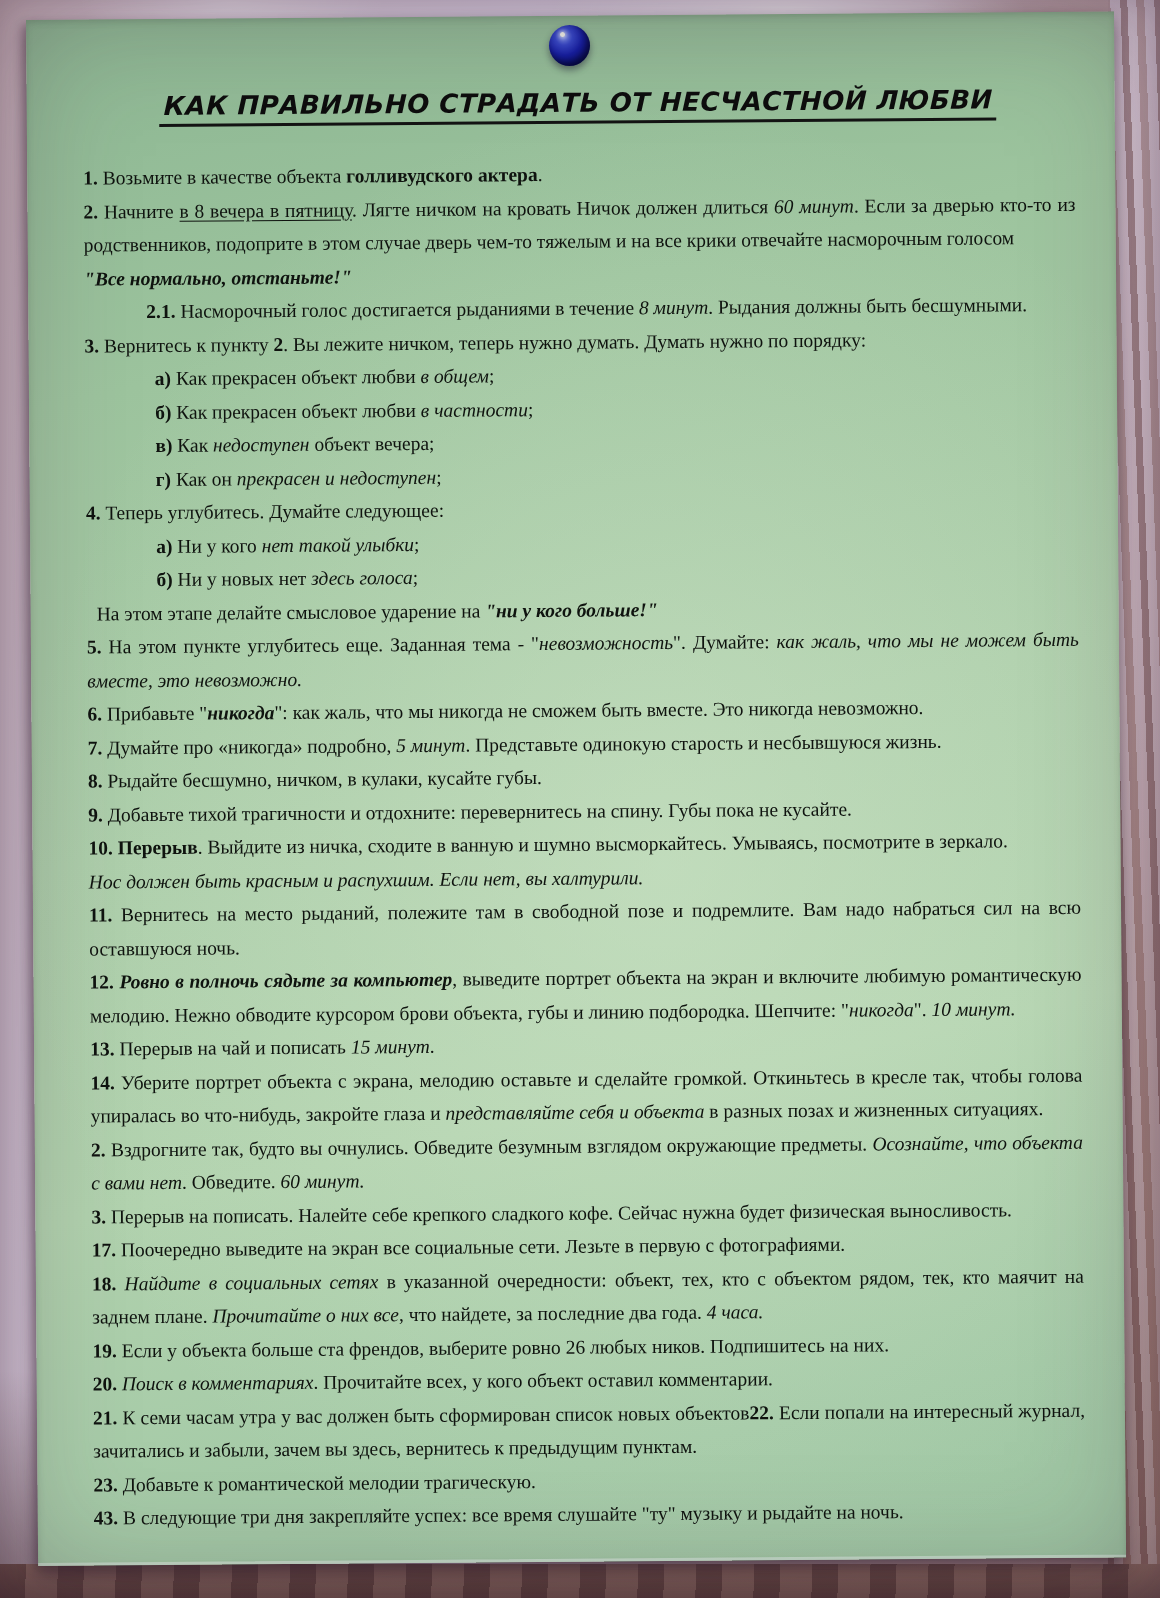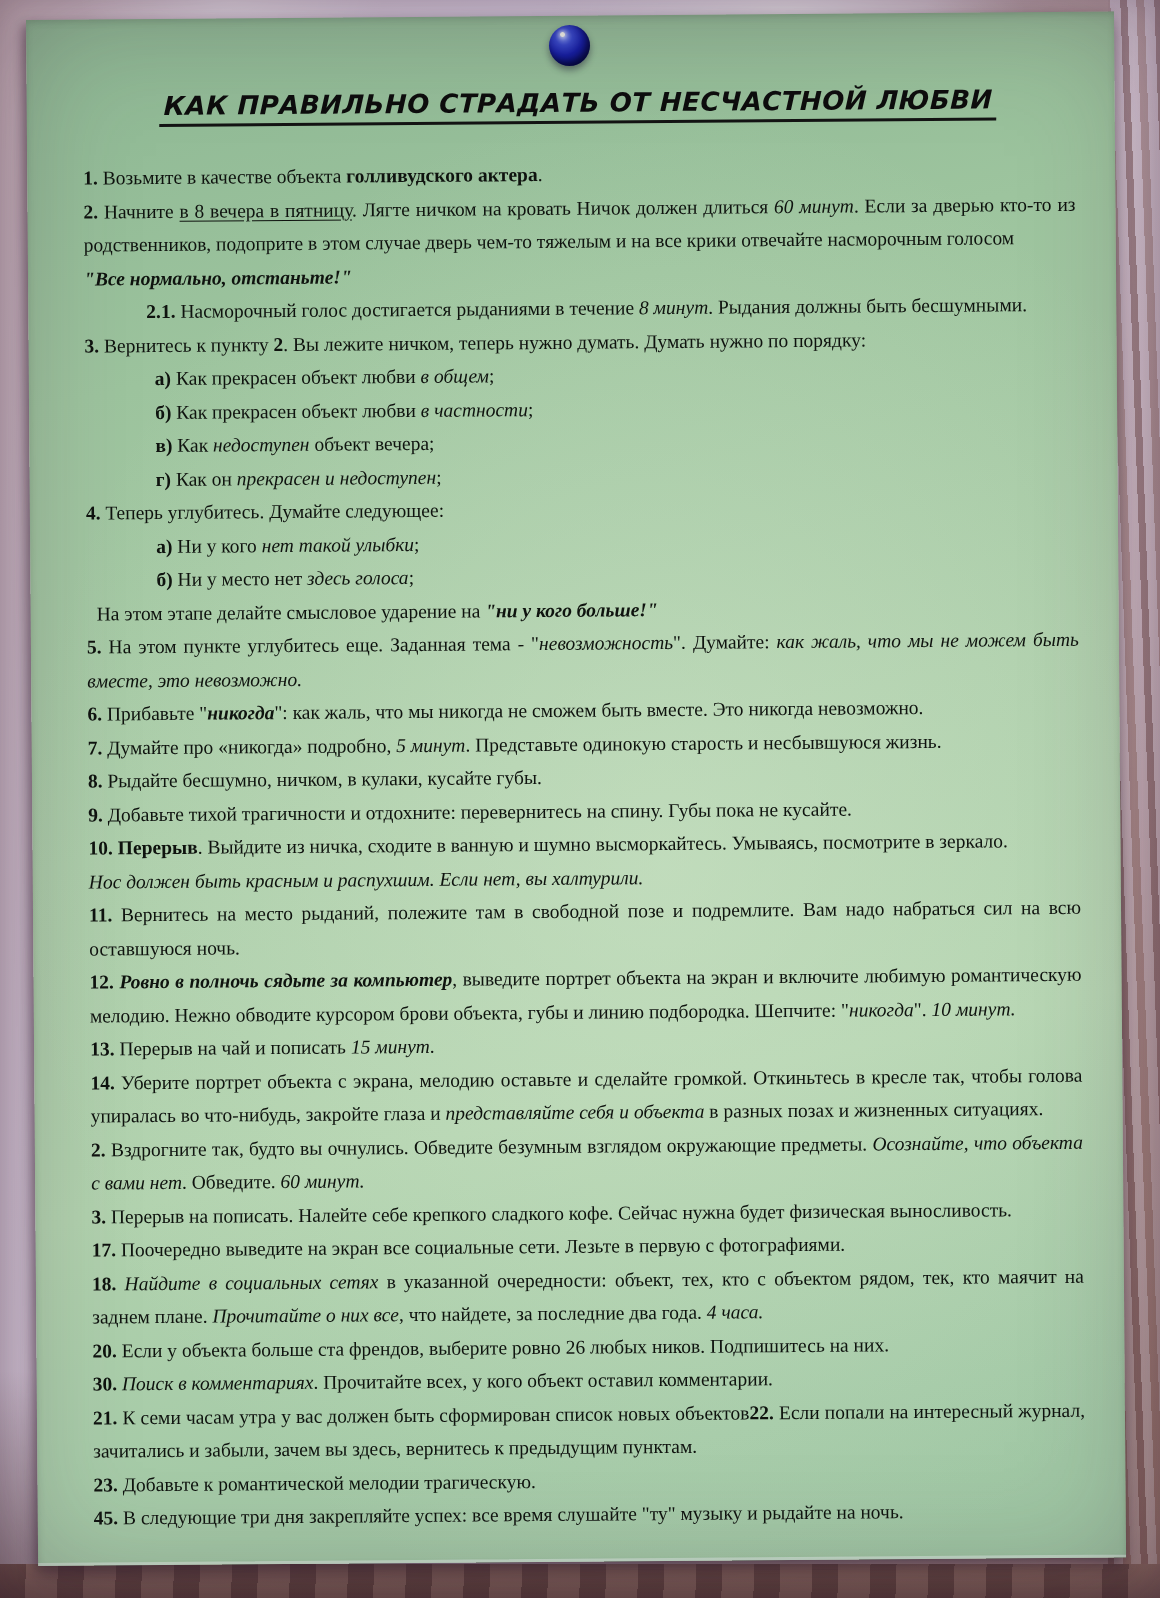--- a/index.html
+++ b/index.html
@@ -111,41 +111,41 @@
           <p class="para p-item"><span class="run b">2. </span><span class="run">Начните </span><span class="run u">в 8 вечера в пятницу</span><span class="run">. Лягте ничком на кровать  Ничок должен длиться </span><span class="run i">60 минут</span><span class="run">. Если за дверью кто-то из родственников, подоприте в этом случае дверь чем-то тяжелым и на все крики отвечайте насморочным голосом</span></p>
           <p class="para p-item"><span class="run b i">"Все нормально, отстаньте!"</span></p>
           <p class="para p-sub1"><span class="run b">2.1. </span><span class="run">Насморочный голос достигается рыданиями в течение </span><span class="run i">8 минут</span><span class="run">. Рыдания должны быть бесшумными.</span></p>
           <p class="para p-item"><span class="run b">3. </span><span class="run">Вернитесь к пункту </span><span class="run b">2</span><span class="run">. Вы лежите ничком, теперь нужно думать. Думать нужно по порядку:</span></p>
           <p class="para p-sub2"><span class="run b">а) </span><span class="run">Как прекрасен объект любви </span><span class="run i">в общем</span><span class="run">;</span></p>
           <p class="para p-sub2"><span class="run b">б) </span><span class="run">Как прекрасен объект любви </span><span class="run i">в частности</span><span class="run">;</span></p>
           <p class="para p-sub2"><span class="run b">в) </span><span class="run">Как </span><span class="run i">недоступен</span><span class="run"> объект вечера;</span></p>
           <p class="para p-sub2"><span class="run b">г) </span><span class="run">Как он </span><span class="run i">прекрасен и недоступен</span><span class="run">;</span></p>
           <p class="para p-item"><span class="run b">4. </span><span class="run">Теперь углубитесь. Думайте следующее:</span></p>
           <p class="para p-sub2"><span class="run b">а) </span><span class="run">Ни у кого </span><span class="run i">нет такой улыбки</span><span class="run">;</span></p>
-          <p class="para p-sub2"><span class="run b">б) </span><span class="run">Ни у место нет </span><span class="run i">здесь голоса</span><span class="run">;</span></p>
+          <p class="para p-sub2"><span class="run b">б) </span><span class="run">Ни у новых нет </span><span class="run i">здесь голоса</span><span class="run">;</span></p>
           <p class="para p-note"><span class="run">На этом этапе делайте смысловое ударение на </span><span class="run b i">"ни у кого больше!"</span></p>
           <p class="para p-item"><span class="run b">5. </span><span class="run">На этом пункте углубитесь еще. Заданная тема - "</span><span class="run i">невозможность</span><span class="run">". Думайте: </span><span class="run i">как жаль, что мы не можем быть вместе, это невозможно.</span></p>
           <p class="para p-item"><span class="run b">6. </span><span class="run">Прибавьте "</span><span class="run b i">никогда</span><span class="run">": как жаль, что мы никогда не сможем быть вместе. Это никогда невозможно.</span></p>
           <p class="para p-item"><span class="run b">7. </span><span class="run">Думайте про «никогда» подробно, </span><span class="run i">5 минут</span><span class="run">. Представьте одинокую старость и несбывшуюся жизнь.</span></p>
           <p class="para p-item"><span class="run b">8. </span><span class="run">Рыдайте бесшумно, ничком, в кулаки, кусайте губы.</span></p>
           <p class="para p-item"><span class="run b">9. </span><span class="run">Добавьте тихой трагичности и отдохните: перевернитесь на спину.  Губы пока не кусайте.</span></p>
           <p class="para p-item"><span class="run b">10. Перерыв</span><span class="run">. Выйдите из ничка, сходите в ванную и шумно высморкайтесь. Умываясь, посмотрите в зеркало.</span></p>
           <p class="para p-item"><span class="run i">Нос должен быть красным и распухшим. Если нет, вы халтурили.</span></p>
           <p class="para p-item"><span class="run b">11. </span><span class="run">Вернитесь на место рыданий, полежите там в свободной позе и подремлите. Вам надо набраться сил на всю оставшуюся ночь.</span></p>
           <p class="para p-item"><span class="run b">12. </span><span class="run b i">Ровно в полночь сядьте за компьютер</span><span class="run">, выведите портрет объекта на экран и включите любимую романтическую мелодию. Нежно обводите курсором брови объекта, губы и линию подбородка. Шепчите: "</span><span class="run i">никогда</span><span class="run">". </span><span class="run i">10 минут.</span></p>
           <p class="para p-item"><span class="run b">13. </span><span class="run">Перерыв на чай и пописать </span><span class="run i">15 минут</span><span class="run">.</span></p>
           <p class="para p-item"><span class="run b">14. </span><span class="run">Уберите портрет объекта с экрана, мелодию оставьте и сделайте громкой. Откиньтесь в кресле так, чтобы голова упиралась во что-нибудь, закройте глаза и </span><span class="run i">представляйте себя и объекта</span><span class="run"> в разных позах и жизненных ситуациях.</span></p>
           <p class="para p-item"><span class="run b">2. </span><span class="run">Вздрогните так, будто вы очнулись. Обведите безумным взглядом окружающие предметы. </span><span class="run i">Осознайте, что объекта с вами нет</span><span class="run">. Обведите. </span><span class="run i">60 минут.</span></p>
           <p class="para p-item"><span class="run b">3. </span><span class="run">Перерыв на пописать. Налейте себе крепкого сладкого кофе. Сейчас нужна будет физическая выносливость.</span></p>
           <p class="para p-item"><span class="run b">17. </span><span class="run">Поочередно выведите на экран все социальные сети. Лезьте в первую с фотографиями.</span></p>
           <p class="para p-item"><span class="run b">18. </span><span class="run i">Найдите в социальных сетях</span><span class="run"> в указанной очередности: объект, тех, кто с объектом рядом, тек, кто маячит на заднем плане. </span><span class="run i">Прочитайте о них все</span><span class="run">, что найдете, за последние два года. </span><span class="run i">4 часа.</span></p>
-          <p class="para p-item"><span class="run b">20. </span><span class="run">Если у объекта больше ста френдов, выберите ровно 26 любых ников. Подпишитесь на них.</span></p>
-          <p class="para p-item"><span class="run b">30. </span><span class="run i">Поиск в комментариях</span><span class="run">. Прочитайте всех, у кого объект оставил комментарии.</span></p>
+          <p class="para p-item"><span class="run b">19. </span><span class="run">Если у объекта больше ста френдов, выберите ровно 26 любых ников. Подпишитесь на них.</span></p>
+          <p class="para p-item"><span class="run b">20. </span><span class="run i">Поиск в комментариях</span><span class="run">. Прочитайте всех, у кого объект оставил комментарии.</span></p>
           <p class="para p-item"><span class="run b">21. </span><span class="run">К семи часам утра у вас должен быть сформирован список новых объектов</span><span class="run b">22. </span><span class="run">Если попали на интересный журнал, зачитались и забыли, зачем вы здесь, вернитесь к предыдущим пунктам.</span></p>
           <p class="para p-item"><span class="run b">23. </span><span class="run">Добавьте к романтической мелодии трагическую.</span></p>
-          <p class="para p-item"><span class="run b">45. </span><span class="run">В следующие три дня закрепляйте успех: все время слушайте "ту" музыку и рыдайте на ночь.</span></p>
+          <p class="para p-item"><span class="run b">43. </span><span class="run">В следующие три дня закрепляйте успех: все время слушайте "ту" музыку и рыдайте на ночь.</span></p>
         </div>
     </div>
   </div>
 
   <div class="push-pin"></div>
   <div class="photo-vignette"></div>
 </div>
 
 </body></html>

